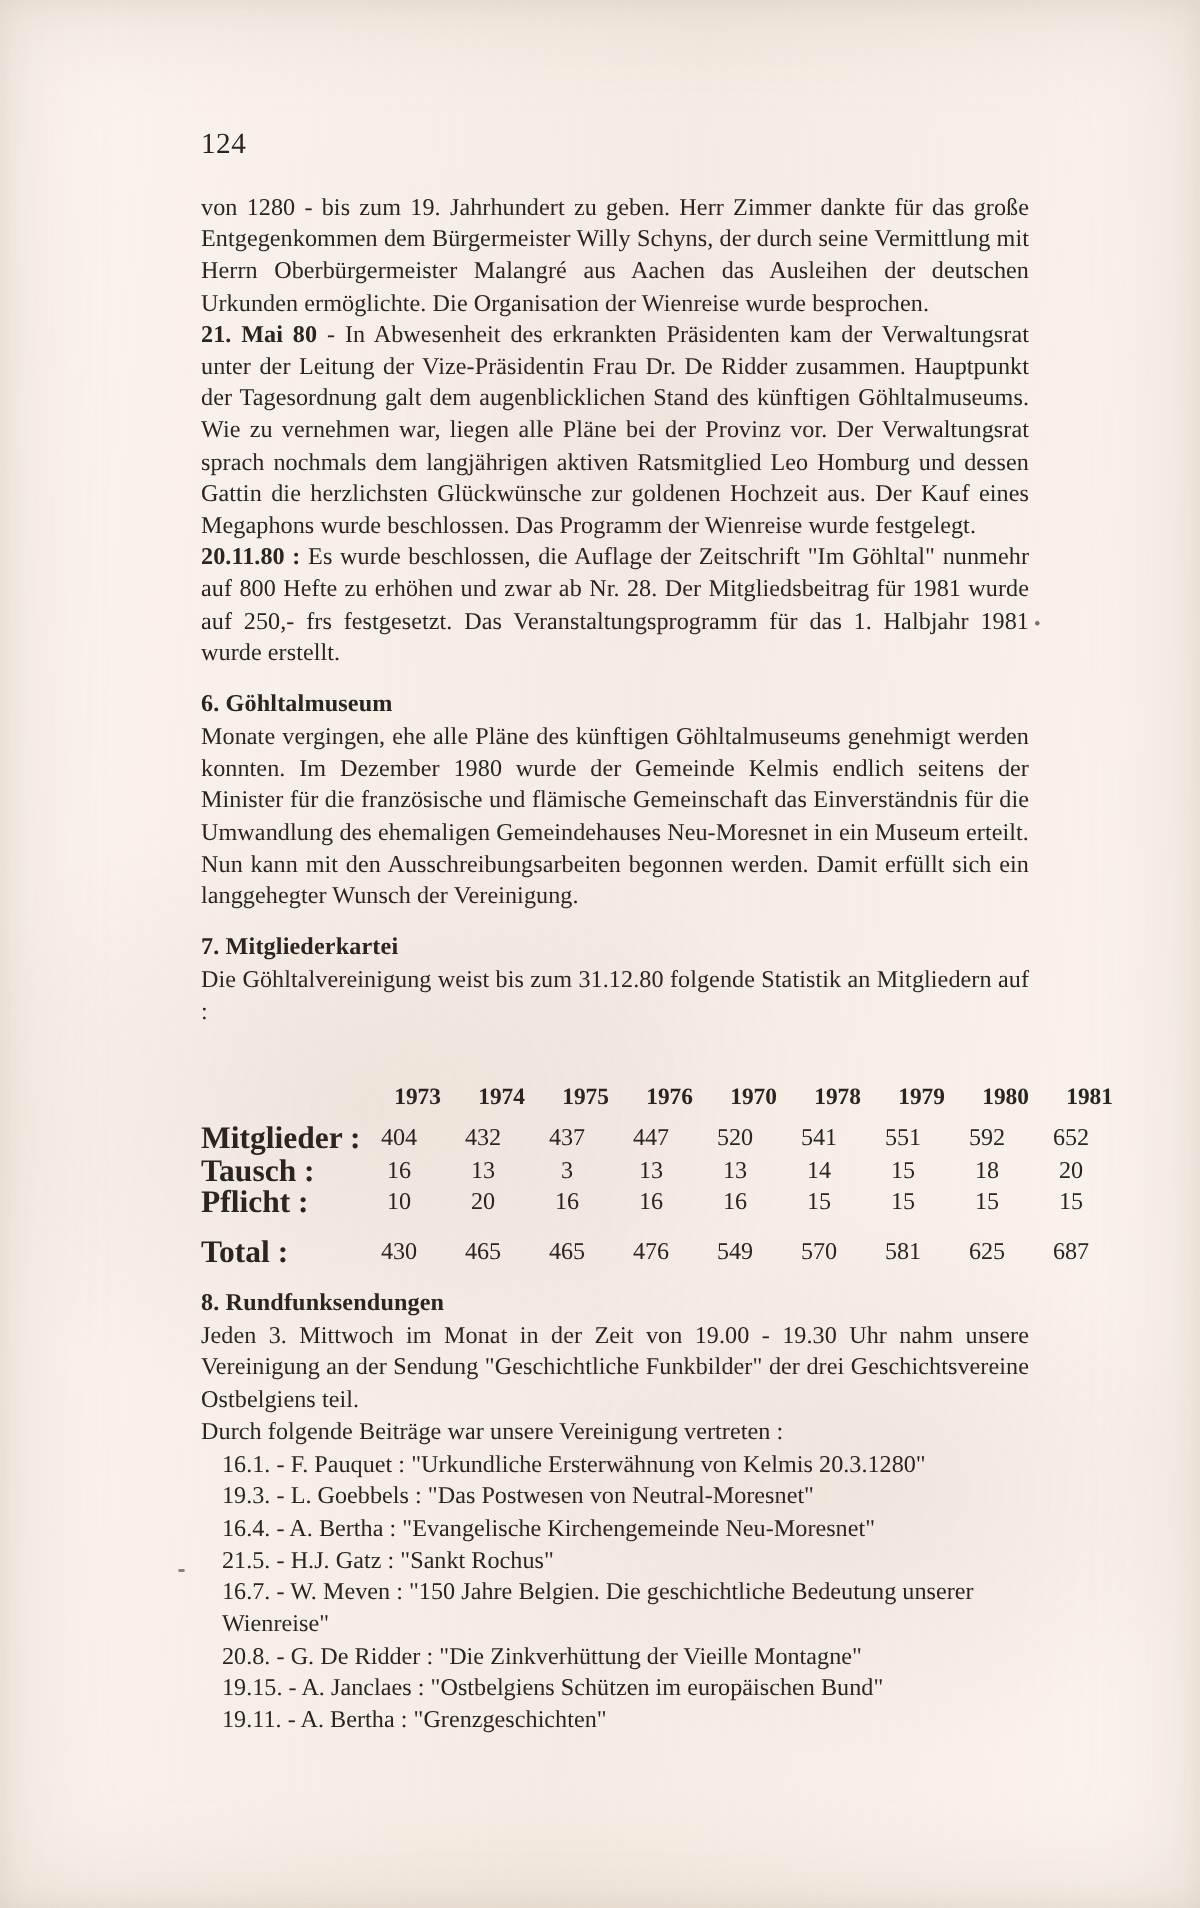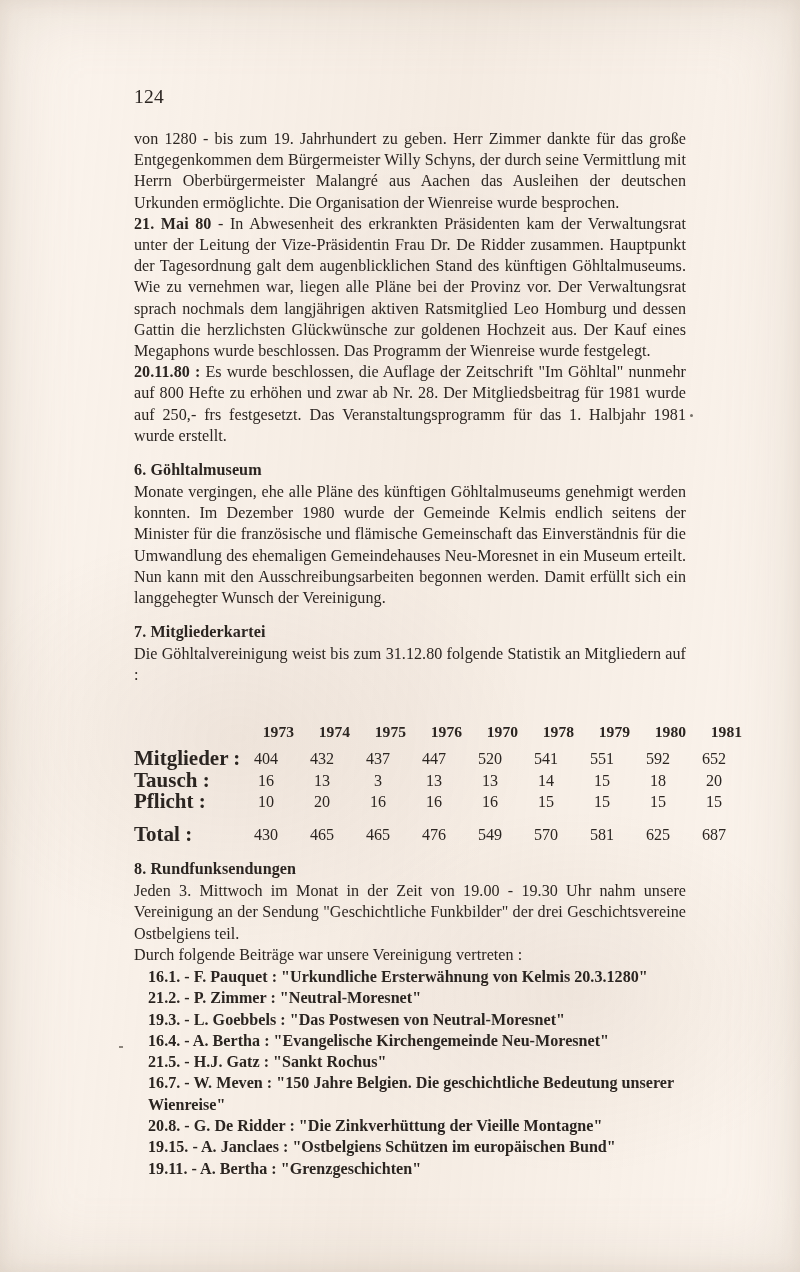--- a/index.html
+++ b/index.html
@@ -110,21 +110,20 @@
   ul.broadcasts {
     list-style: none;
     margin: 1px 0 0 0;
     padding: 0 0 0 14px;
   }
   ul.broadcasts li {
     font-size: 16.1px;
     line-height: 21.3px;
     white-space: normal;
     letter-spacing: .02px;
-    font-weight: bold;
   }
   .margin-dot {
     position: absolute;
     left: 690px;
     top: 414px;
     width: 3px;
     height: 3px;
     border-radius: 50%;
     background: #4a443c;
     opacity: .75;
@@ -249,21 +248,20 @@
       </div>
     </div>
 
     <div class="section-block">
       <h3 class="section-heading">8. Rundfunksendungen</h3>
       <p class="body-par">Jeden 3. Mittwoch im Monat in der Zeit von 19.00 - 19.30 Uhr nahm unsere Vereinigung an der Sendung "Geschichtliche Funkbilder" der drei Geschichtsvereine Ostbelgiens teil.</p>
       <p class="body-par tight">Durch folgende Beiträge war unsere Vereinigung vertreten :</p>
 
       <ul class="broadcasts">
         <li><span>16.1.</span><span> - F. Pauquet : "Urkundliche Ersterwähnung von Kelmis 20.3.1280"</span></li>
-        <li><span>21.2.</span><span> - P. Zimmer : "Neutral-Moresnet"</span></li>
         <li><span>19.3.</span><span> - L. Goebbels : "Das Postwesen von Neutral-Moresnet"</span></li>
         <li><span>16.4.</span><span> - A. Bertha : "Evangelische Kirchengemeinde Neu-Moresnet"</span></li>
         <li><span>21.5.</span><span> - H.J. Gatz : "Sankt Rochus"</span></li>
         <li><span>16.7.</span><span> - W. Meven : "150 Jahre Belgien. Die geschichtliche Bedeutung unserer Wienreise"</span></li>
         <li><span>20.8.</span><span> - G. De Ridder : "Die Zinkverhüttung der Vieille Montagne"</span></li>
         <li><span>19.15.</span><span> - A. Janclaes : "Ostbelgiens Schützen im europäischen Bund"</span></li>
         <li><span>19.11.</span><span> - A. Bertha : "Grenzgeschichten"</span></li>
       </ul>
     </div>
 

